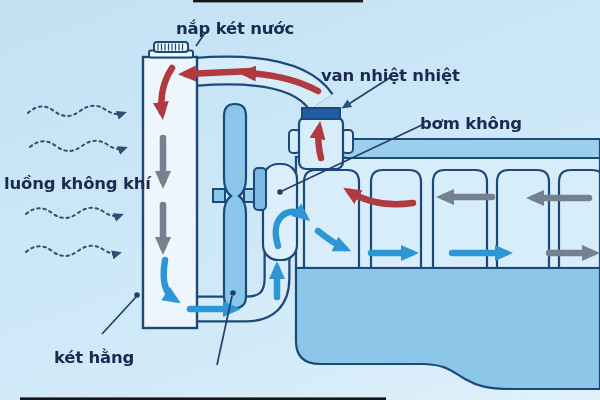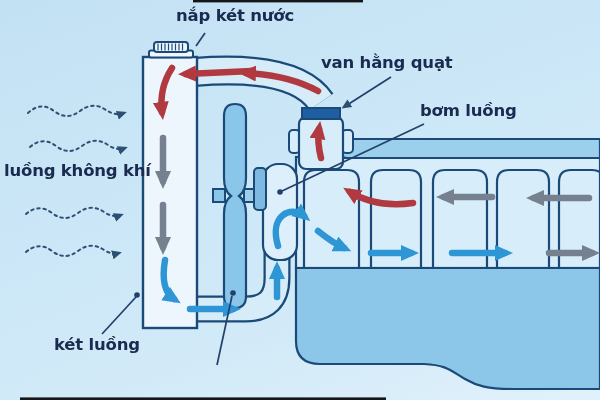--- a/index.html
+++ b/index.html
@@ -7,20 +7,21 @@
     position:relative;width:600px;height:400px;overflow:hidden;
     background:linear-gradient(160deg,#c2e1f3 0%,#cbe7f7 40%,#d2eaf8 70%,#e0f1fb 100%);
     font-family:"DejaVu Sans",sans-serif;
   }
   #stage svg{position:absolute;left:0;top:0;}
   .label{
     position:absolute;white-space:nowrap;
     font:600 16.5px/1.15 "DejaVu Sans",sans-serif;
     letter-spacing:-0.2px;
     color:var(--label-text,#1b2a4f);
+    margin-top:13px;
   }
 </style>
 </head>
 <body>
 
 <div id="stage">
 
 <svg width="600" height="400" viewBox="0 0 600 400">
   <defs>
     <marker id="mRed" markerUnits="userSpaceOnUse" markerWidth="20" markerHeight="18" refX="10" refY="8" orient="auto">
@@ -135,18 +136,18 @@
     <line x1="424" y1="124" x2="282" y2="191"></line>
     <circle cx="280" cy="192" r="2.8" stroke="none"></circle>
     <line x1="102" y1="334" x2="136" y2="297"></line>
     <circle cx="137" cy="295" r="2.8" stroke="none"></circle>
     <line x1="217" y1="365" x2="232" y2="296"></line>
     <circle cx="233" cy="293" r="2.8" stroke="none"></circle>
   </g>
 </svg>
 
 <div class="label" style="left:176px;top:7px">nắp két nước</div>
-<div class="label" style="left:321px;top:54px">van hằng quạt</div>
-<div class="label" style="left:420px;top:102px">bơm luồng</div>
+<div class="label" style="left:321px;top:54px">van nhiệt nhiệt</div>
+<div class="label" style="left:420px;top:102px">bơm không</div>
 <div class="label" style="left:4px;top:162px">luồng không khí</div>
-<div class="label" style="left:54px;top:336px">két luồng</div>
+<div class="label" style="left:54px;top:336px">két hằng</div>
 
 </div>
 
 </body></html>

